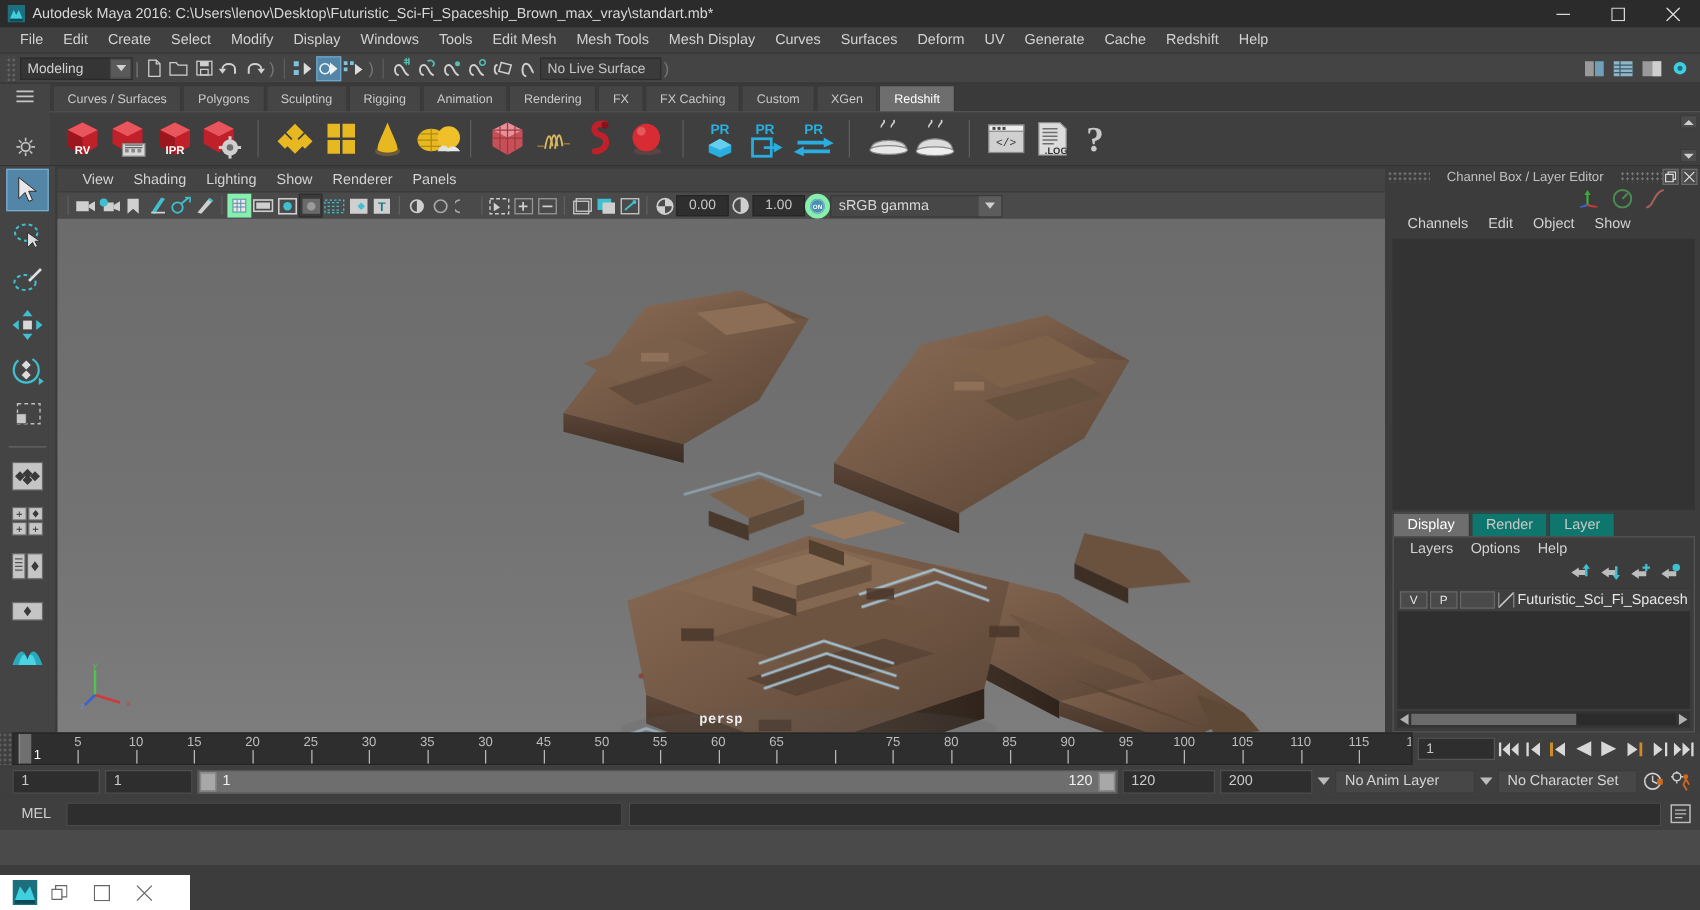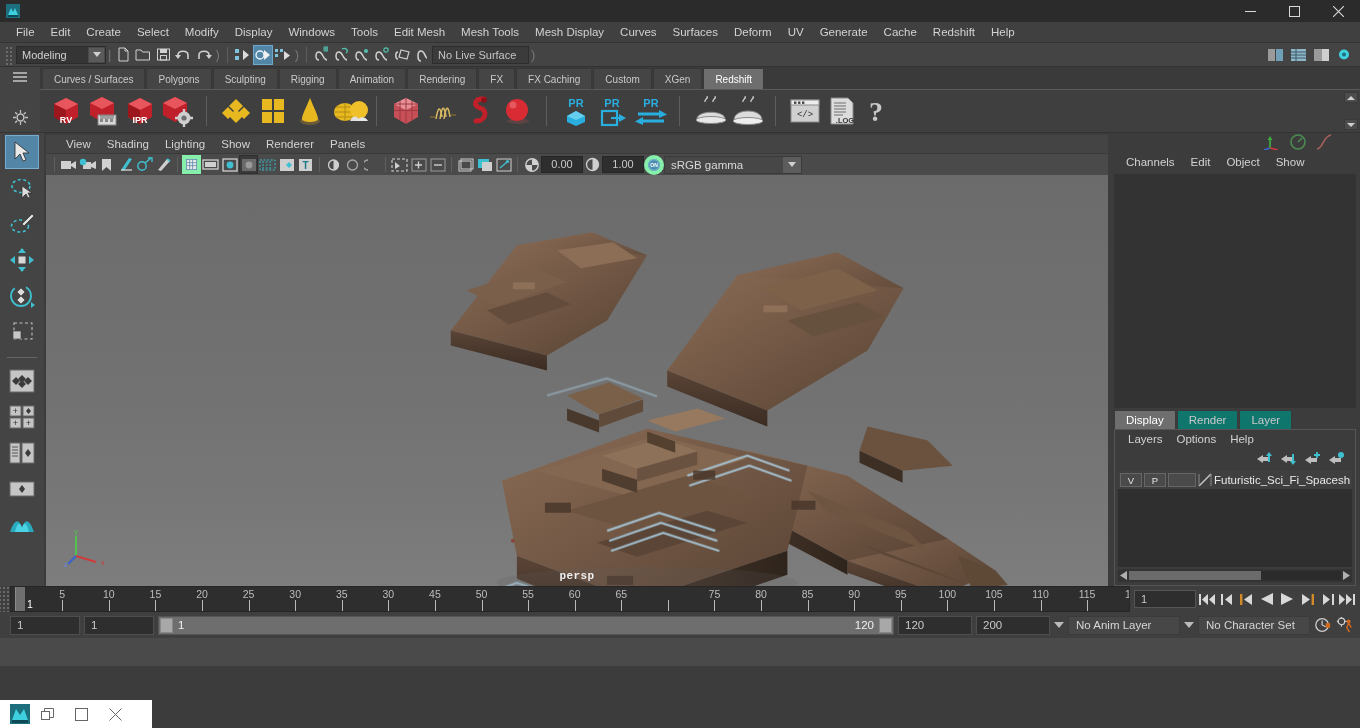--- a/index.html
+++ b/index.html
@@ -168,20 +168,21 @@
 <div class="app">
 
   <div class="titlebar">
     <div class="tb-logo">
       <svg width="14" height="14" viewBox="0 0 14 14">
         <rect width="14" height="14" fill="#1d6f7d"></rect>
         <polygon points="2,11 5,4 7,8 9,4 12,11" fill="#3fd0e0"></polygon>
         <rect x="2" y="11" width="10" height="2" fill="#0d4a55"></rect>
       </svg>
     </div>
+    <div class="tb-title">Autodesk Maya 2016: C:\Users\lenov\Desktop\Futuristic_Sci-Fi_Spaceship_Brown_max_vray\standart.mb*</div>
     <div class="tb-controls">
       <div class="tb-btn">
         <svg width="11" height="11" viewBox="0 0 11 11">
             <rect x="0" y="5" width="11" height="1" fill="#d8d8d8"></rect>
           </svg>
       </div>
       <div class="tb-btn">
         <svg width="11" height="11" viewBox="0 0 11 11">
             <rect x="0.5" y="0.5" width="10" height="10" fill="none" stroke="#d8d8d8"></rect>
           </svg>
@@ -963,20 +964,36 @@
             <text x="0" y="41" font-family="Liberation Sans" font-size="7" fill="#6a8de0">z</text>
           </svg>
         </div>
 
         <div class="persp-label">persp</div>
       </div>
     </div>
 
     <div class="rightpanel">
       <div class="rp-main">
+        <div class="rp-titlebar">
+          <div class="rp-grip"></div>
+          <div class="rp-title">Channel Box / Layer Editor</div>
+          <div class="rp-grip"></div>
+          <div class="rp-tbtn">
+            <svg width="9" height="9" viewBox="0 0 9 9">
+                <rect x="0.5" y="2.5" width="6" height="6" fill="none" stroke="#dcdcdc"></rect>
+                <path d="M2.5,2.5 L2.5,0.5 L8.5,0.5 L8.5,6.5 L6.5,6.5" fill="none" stroke="#dcdcdc"></path>
+              </svg>
+          </div>
+          <div class="rp-tbtn">
+            <svg width="9" height="9" viewBox="0 0 9 9">
+                <path d="M0.5,0.5 L8.5,8.5 M8.5,0.5 L0.5,8.5" stroke="#dcdcdc" fill="none"></path>
+              </svg>
+          </div>
+        </div>
 
         <div class="cb-iconrow">
           <span>
             <svg width="17" height="15" viewBox="0 0 17 15">
               <path d="M7,13 L7,3" stroke="#3fa83f" stroke-width="1.8"></path>
               <path d="M7,13 L15,15" stroke="#cc3a3a" stroke-width="1.8"></path>
               <path d="M7,13 L1,15" stroke="#3a63cc" stroke-width="1.8"></path>
               <polygon points="7,1 9.5,5 4.5,5" fill="#3fa83f"></polygon>
             </svg>
           </span>
@@ -1213,20 +1230,31 @@
     <span class="pb" style="margin-right:6px">
       <svg width="20" height="18" viewBox="0 0 20 18">
         <circle cx="6" cy="5" r="3.6" fill="none" stroke="#cfcfcf" stroke-width="1.3"></circle>
         <path d="M6,0 v2 M6,9 v2 M1,5 h2 M10,5 h2" stroke="#cfcfcf" stroke-width="1.2"></path>
         <circle cx="14" cy="5" r="2.2" fill="#d0681e"></circle>
         <path d="M14,7 L12,12 L15,17 M14,7 L17,12" stroke="#d0681e" stroke-width="1.6" fill="none"></path>
       </svg>
     </span>
   </div>
 
+  <div class="cmdrow">
+    <div class="mel-lbl">MEL</div>
+    <input class="cmdinput" placeholder="" style="">
+    <div class="cmdout"></div>
+    <span class="cmdicon">
+      <svg width="17" height="16" viewBox="0 0 17 16">
+        <rect x="1" y="1" width="15" height="14" fill="none" stroke="#bcbcbc" stroke-width="1.2"></rect>
+        <path d="M4,5 h9 M4,8 h9 M4,11 h6" stroke="#bcbcbc" stroke-width="1"></path>
+      </svg>
+    </span>
+  </div>
 
   <div class="bottomstrip"></div>
 
   <div class="taskpop">
     <div class="tp-icon">
       <svg width="20" height="20" viewBox="0 0 20 20">
         <rect width="20" height="20" fill="#1d6f7d"></rect>
         <polygon points="2,16 6,5 10,11 14,5 18,16" fill="#3fd0e0"></polygon>
         <rect x="2" y="16" width="16" height="3" fill="#0d4a55"></rect>
       </svg>

